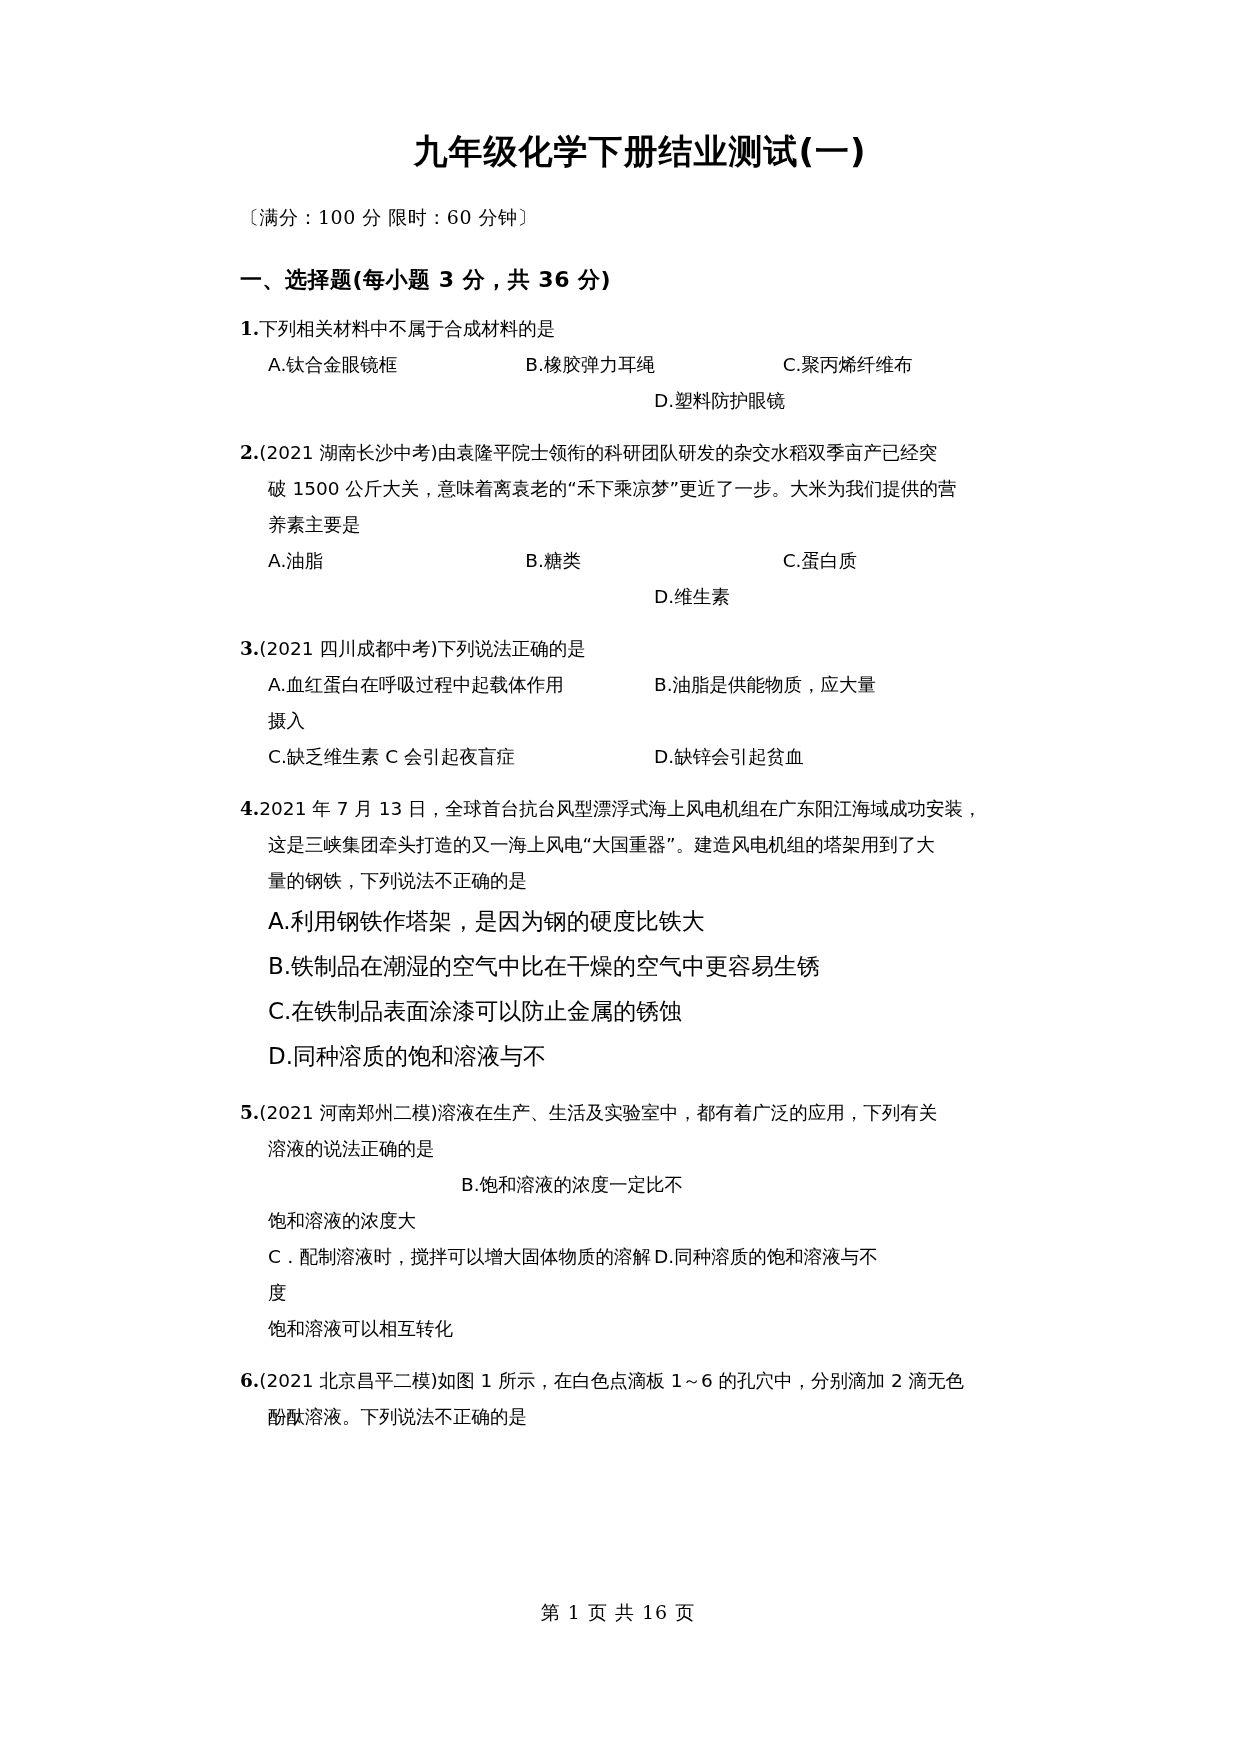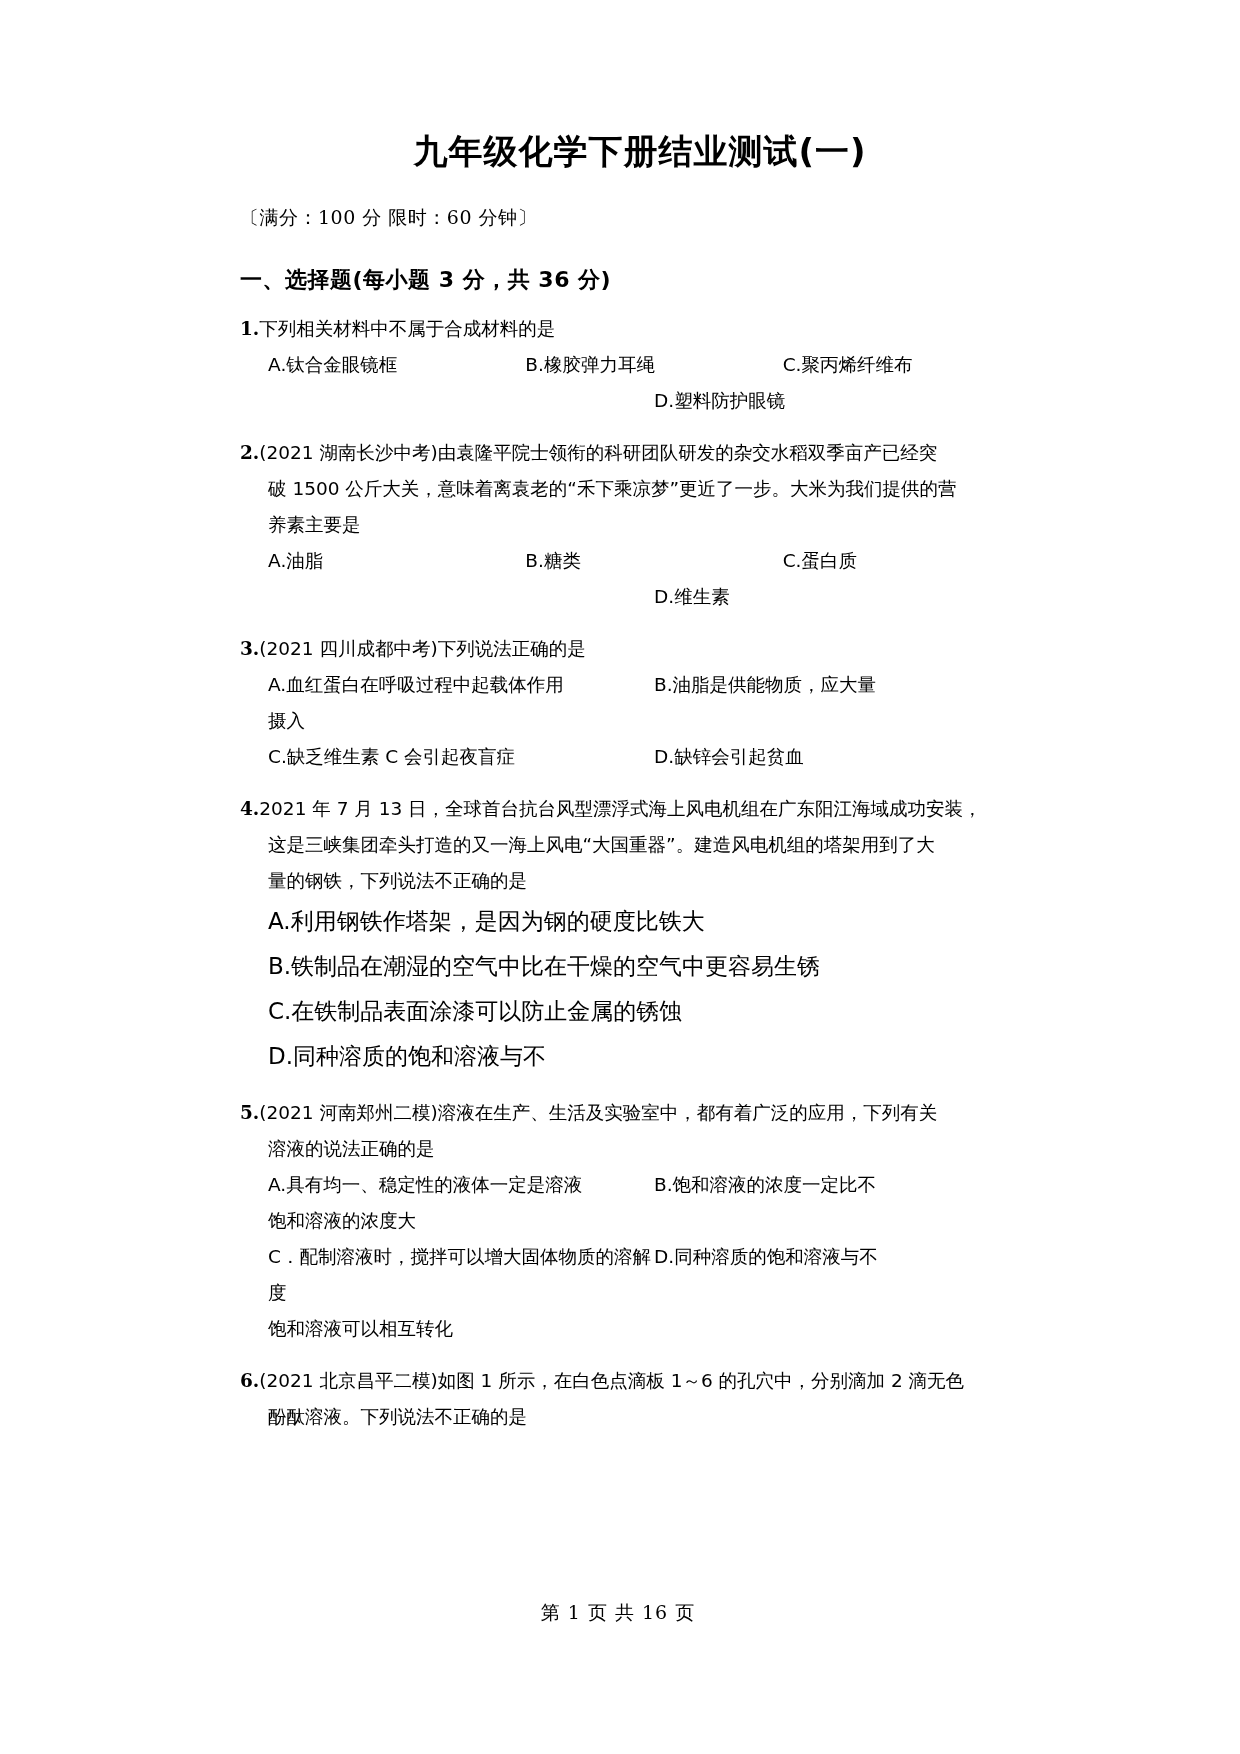--- a/index.html
+++ b/index.html
@@ -191,21 +191,20 @@
       <p class="opt-wrap">A.利用钢铁作塔架，是因为钢的硬度比铁大</p>
       <p class="opt-wrap">B.铁制品在潮湿的空气中比在干燥的空气中更容易生锈</p>
       <p class="opt-wrap">C.在铁制品表面涂漆可以防止金属的锈蚀</p>
       <p class="opt-wrap">D.同种溶质的饱和溶液与不</p>
     </div>
 
     <div class="question">
       <p class="q-stem"><span class="qnum">5.</span><span>(2021 河南郑州二模)溶液在生产、生活及实验室中，都有着广泛的应用，下列有关</span></p>
       <p class="q-stem-cont">溶液的说法正确的是</p>
       <div class="opt-row two-col">
-        <span class="opt">A.具有均一、稳定性的液体一定是溶液</span>
         <span class="opt">B.饱和溶液的浓度一定比不</span>
       </div>
       <p class="opt-cont">饱和溶液的浓度大</p>
       <div class="opt-row two-col">
         <span class="opt">C．配制溶液时，搅拌可以增大固体物质的溶解度</span>
         <span class="opt">D.同种溶质的饱和溶液与不</span>
       </div>
       <p class="opt-cont">饱和溶液可以相互转化</p>
     </div>
 

